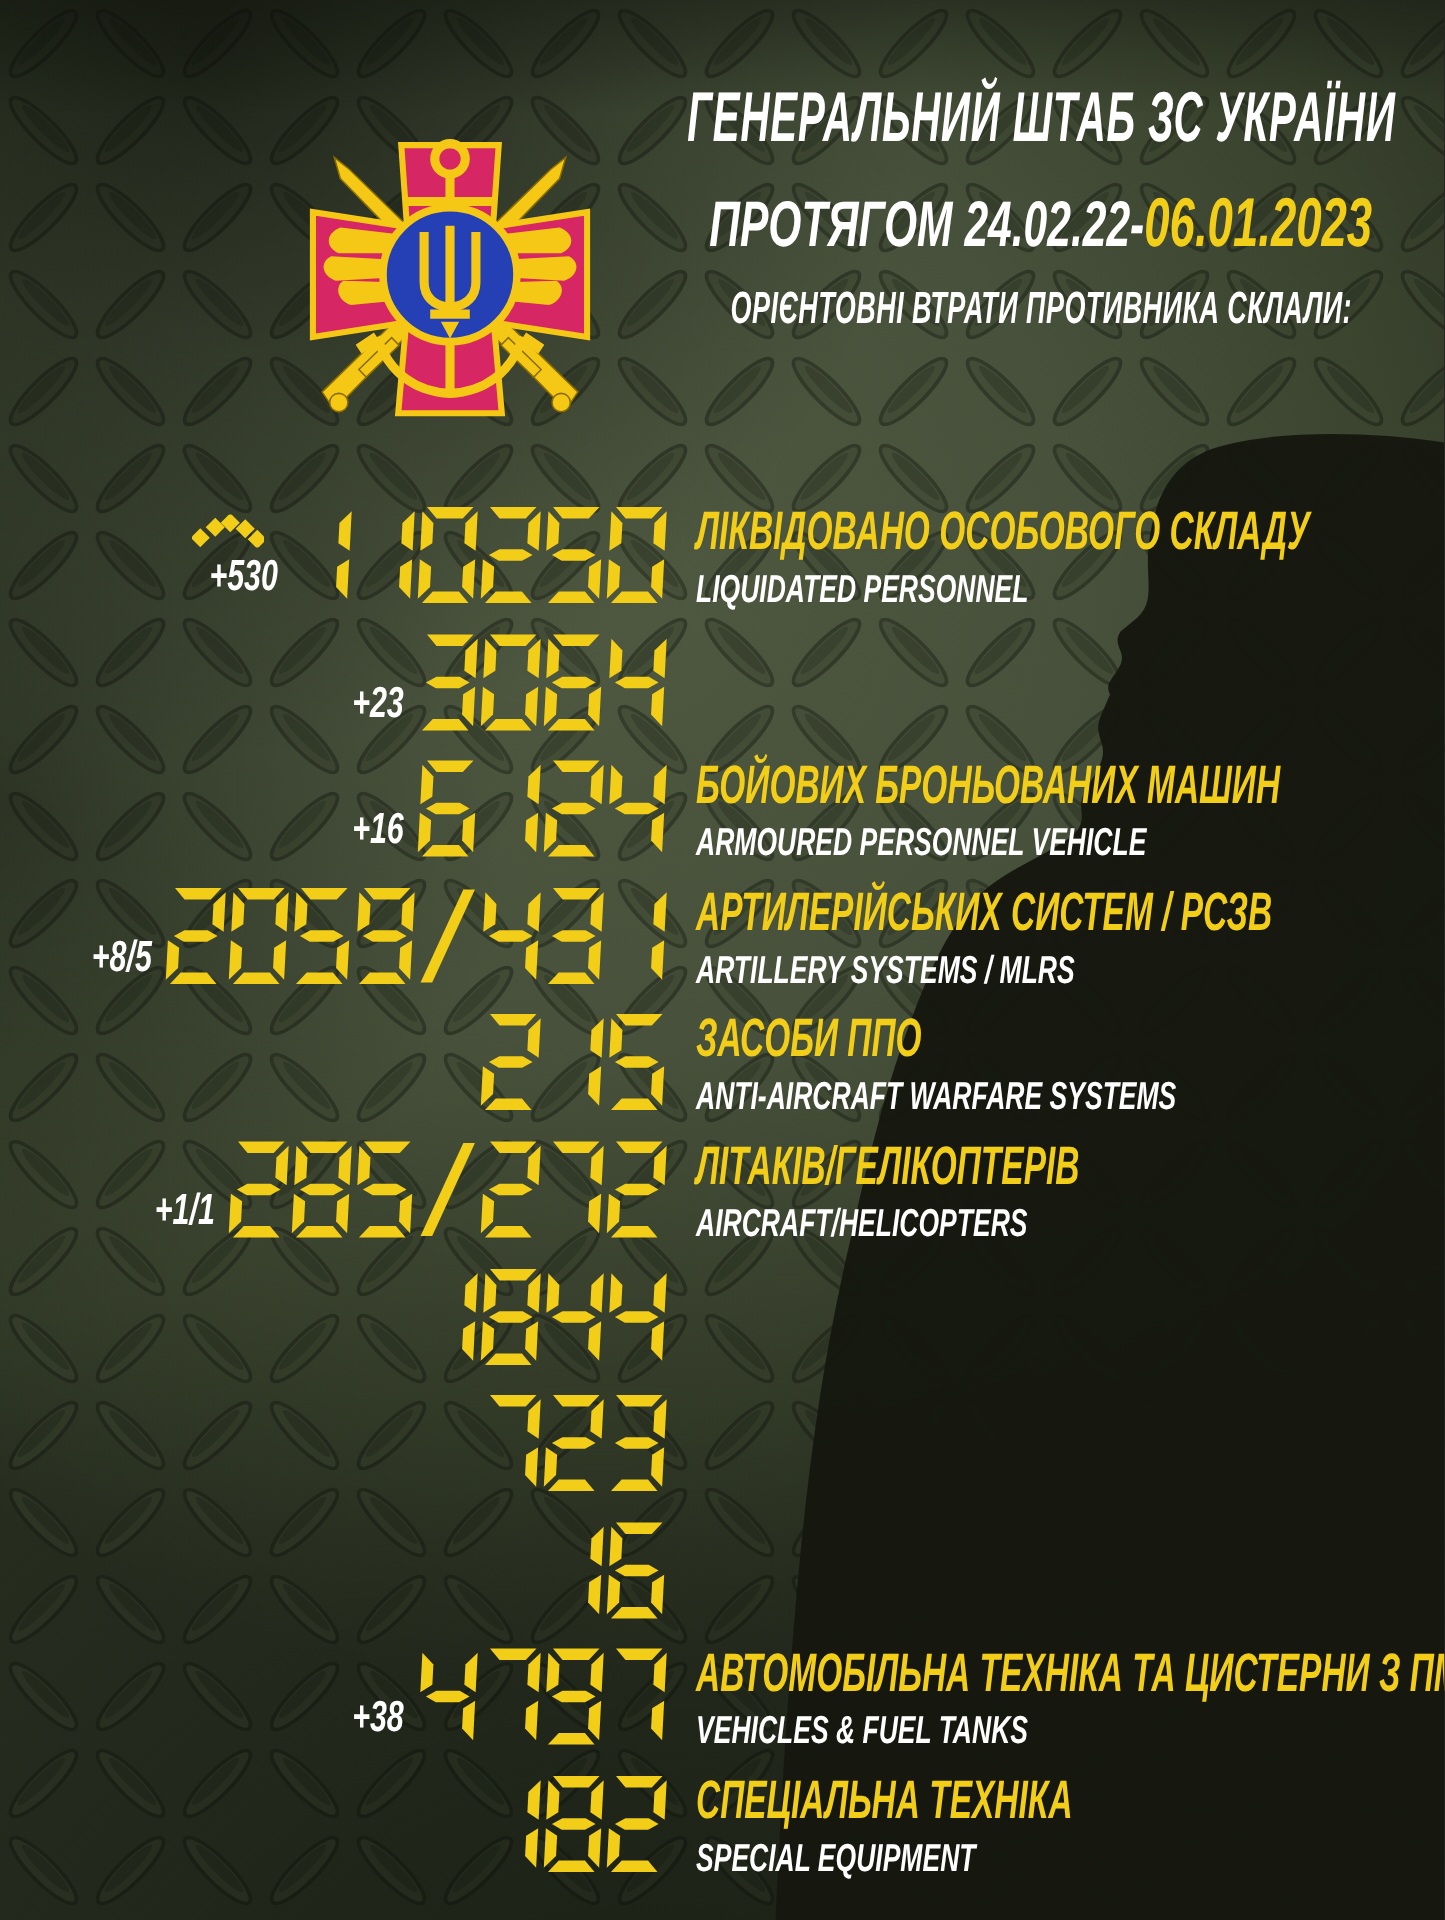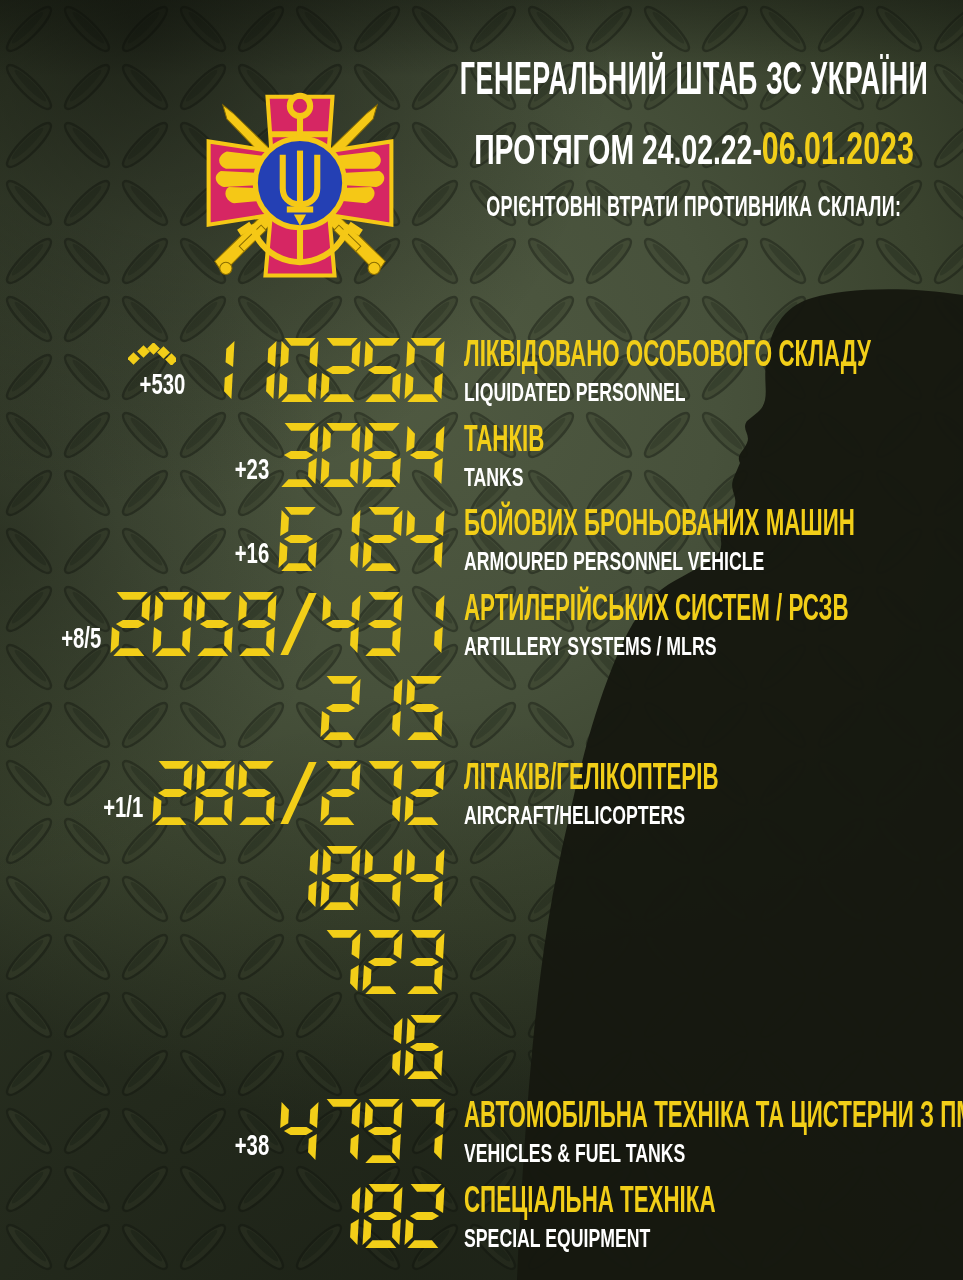--- a/index.html
+++ b/index.html
@@ -9,20 +9,21 @@
     --emblem-yellow:#f5c816;
     --emblem-blue:#2440b4;
     --background-olive:#46503a;
     --silhouette-black:#16180f;
   }
   *{margin:0;padding:0;box-sizing:border-box;}
   body{background:#222;font-family:"Liberation Sans","DejaVu Sans",sans-serif;}
   .stage{
     position:relative;width:963px;height:1280px;overflow:hidden;
     background:radial-gradient(ellipse 78% 58% at 42% 30%, #4f5941 0%, #47513b 42%, #3a432e 72%, #293021 100%);
+    font-style:italic;
   }
   .texture{position:absolute;inset:0;width:100%;height:100%;opacity:.5;}
   .vignette{position:absolute;inset:0;pointer-events:none;background:
     radial-gradient(circle at 14% 2%, rgba(8,10,6,.6), transparent 32%),
     radial-gradient(circle at 0% 42%, rgba(8,10,6,.35), transparent 28%),
     radial-gradient(circle at 45% 118%, rgba(6,8,4,.45), transparent 50%),
     linear-gradient(rgba(12,15,9,.4), transparent 6%);}
   .silhouette{position:absolute;inset:0;width:100%;height:100%;}
 
   
@@ -239,24 +240,20 @@
               <polygon points="39,37 39,64 31,56 31,42"></polygon>
             </svg>
             <svg viewBox="0 0 40 68">
               <polygon points="1,4 9,12 9,26 1,31"></polygon>
               <polygon points="39,4 39,31 31,26 31,12"></polygon>
               <polygon points="5,34 12,30 28,30 35,34 28,38 12,38"></polygon>
               <polygon points="39,37 39,64 31,56 31,42"></polygon>
             </svg>
           </div>
       </div>
-      <div class="labels">
-        <div class="ua">ТАНКІВ</div>
-        <div class="en">TANKS</div>
-      </div>
     </div>
 
     <div class="row">
       <div class="numcell">
         <span class="delta">+16</span>
         <div class="segnum">
             <svg viewBox="0 0 40 68">
               <polygon points="4,1 36,1 29,9 11,9"></polygon>
               <polygon points="1,4 9,12 9,26 1,31"></polygon>
               <polygon points="5,34 12,30 28,30 35,34 28,38 12,38"></polygon>
@@ -368,20 +365,24 @@
             </svg>
             <svg viewBox="0 0 40 68">
               <polygon points="4,1 36,1 29,9 11,9"></polygon>
               <polygon points="1,4 9,12 9,26 1,31"></polygon>
               <polygon points="5,34 12,30 28,30 35,34 28,38 12,38"></polygon>
               <polygon points="39,37 39,64 31,56 31,42"></polygon>
               <polygon points="4,67 36,67 29,59 11,59"></polygon>
             </svg>
           </div>
       </div>
+      <div class="labels">
+        <div class="ua">ЗАСОБИ ППО</div>
+        <div class="en">ANTI-AIRCRAFT WARFARE SYSTEMS</div>
+      </div>
     </div>
 
     <div class="row">
       <div class="numcell">
         <span class="delta">+1/1</span>
         <div class="segnum">
             <svg viewBox="0 0 40 68">
               <polygon points="4,1 36,1 29,9 11,9"></polygon>
               <polygon points="39,4 39,31 31,26 31,12"></polygon>
               <polygon points="5,34 12,30 28,30 35,34 28,38 12,38"></polygon>

